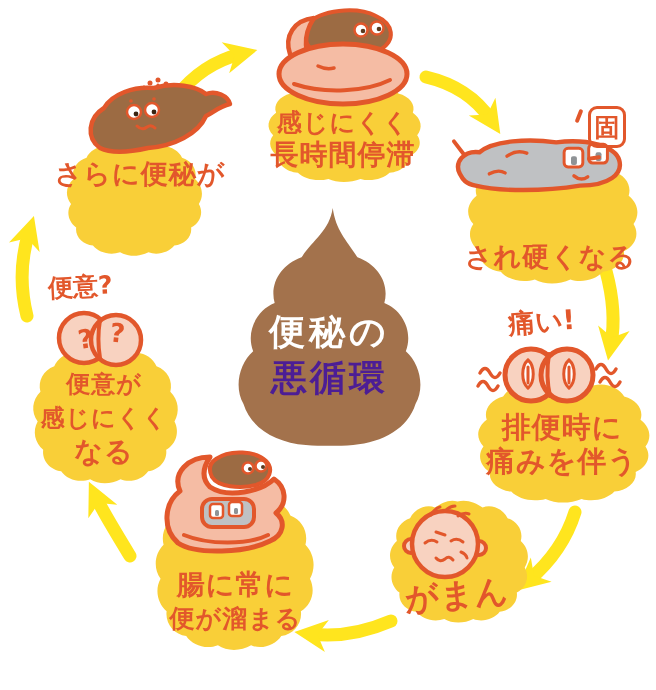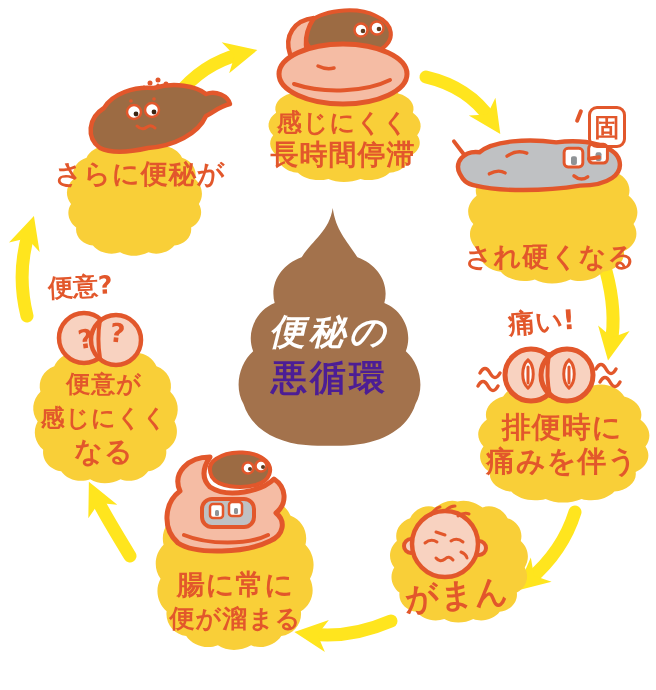--- a/index.html
+++ b/index.html
@@ -16,21 +16,21 @@
     position:absolute; left:0; width:100%; text-align:center;
     color:#E2572B; font-weight:700; white-space:nowrap; line-height:1;
     letter-spacing:1px;
   }
   .callout {
     position:absolute; color:#E2572B; font-weight:700; white-space:nowrap;
     line-height:1;
   }
   
   .center-node { left:222px; top:202px; width:215px; height:255px; }
-  .center-node .c1 { top:112px; font-size:36px; color:#ffffff; letter-spacing:4px;font-style:italic; }
+  .center-node .c1 { top:112px; font-size:36px; color:#ffffff; letter-spacing:4px; }
   .center-node .c2 { top:158px; font-size:36px; color:#4c1d95; letter-spacing:3px; }
   
   .node-top { left:258px; top:8px; width:170px; height:182px; }
   .node-top .blob { left:5px; top:64px; width:160px; height:112px; }
   .node-top .illus { left:0; top:0; width:170px; height:100px; }
   .node-top .l1 { top:102px; font-size:25px; }
   .node-top .l2 { top:133px; font-size:28px; }
   
   .node-topright { left:448px; top:104px; width:205px; height:186px; }
   .node-topright .blob { left:14px; top:40px; width:178px; height:142px; }

